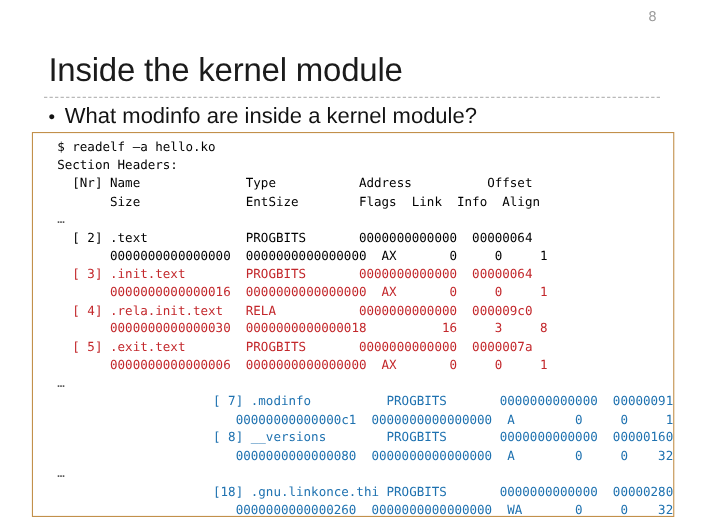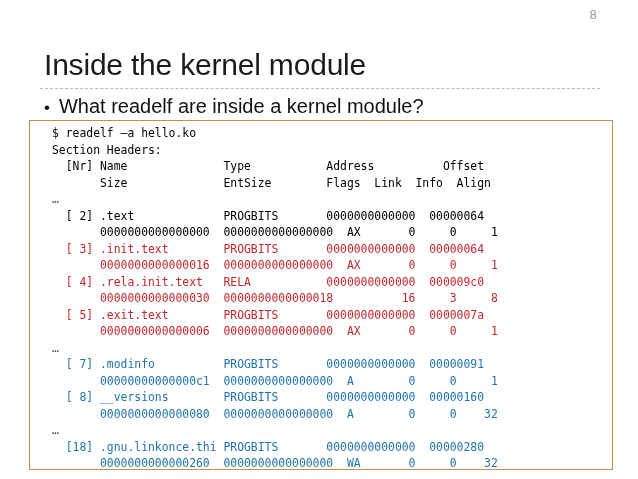--- a/index.html
+++ b/index.html
@@ -99,21 +99,21 @@
     font-size: 11.4px;
     line-height: 16.5px;
     color: #000000;
     white-space: pre;
     letter-spacing: 0px;
   }
 
   .ln { display: block; white-space: pre; }
   .c-black { color: #000000; }
   .c-red   { color: #c3282c; }
-  .c-blue  { color: #1f72b0; }
+  .c-blue  { color: #1f72b0; text-align: right; }
 
   .ellipsis {
     display: block;
     white-space: pre;
     font-size: 11.4px;
     line-height: 16.5px;
     color: #555555;
   }
 </style>
 </head>
@@ -122,20 +122,20 @@
 <div id="slide">
 
   <div class="page-number">8</div>
 
   <h1 class="slide-title">Inside the kernel module</h1>
 
   <div class="divider"></div>
 
   <div class="bullet-row">
     <span class="bullet-dot">•</span>
-    <span>What readelf are inside a kernel module?</span>
+    <span>What modinfo are inside a kernel module?</span>
   </div>
 
   <div class="code-box">
     <pre class="code-pre"><span class="ln c-black">$ readelf –a hello.ko</span><span class="ln c-black">Section Headers:</span><span class="ln c-black">  [Nr] Name              Type           Address          Offset</span><span class="ln c-black">       Size              EntSize        Flags  Link  Info  Align</span><span id="body-lines"><span class="ellipsis c-black">…</span><span class="ln c-black">  [ 2] .text             PROGBITS       0000000000000  00000064</span><span class="ln c-black">       0000000000000000  0000000000000000  AX       0     0     1</span><span class="ln c-red">  [ 3] .init.text        PROGBITS       0000000000000  00000064</span><span class="ln c-red">       0000000000000016  0000000000000000  AX       0     0     1</span><span class="ln c-red">  [ 4] .rela.init.text   RELA           0000000000000  000009c0</span><span class="ln c-red">       0000000000000030  0000000000000018          16     3     8</span><span class="ln c-red">  [ 5] .exit.text        PROGBITS       0000000000000  0000007a</span><span class="ln c-red">       0000000000000006  0000000000000000  AX       0     0     1</span><span class="ellipsis c-black">…</span><span class="ln c-blue">  [ 7] .modinfo          PROGBITS       0000000000000  00000091</span><span class="ln c-blue">       00000000000000c1  0000000000000000  A        0     0     1</span><span class="ln c-blue">  [ 8] __versions        PROGBITS       0000000000000  00000160</span><span class="ln c-blue">       0000000000000080  0000000000000000  A        0     0    32</span><span class="ellipsis c-black">…</span><span class="ln c-blue">  [18] .gnu.linkonce.thi PROGBITS       0000000000000  00000280</span><span class="ln c-blue">       0000000000000260  0000000000000000  WA       0     0    32</span></span></pre>
   </div>
 
 </div>
 
 </body></html>

